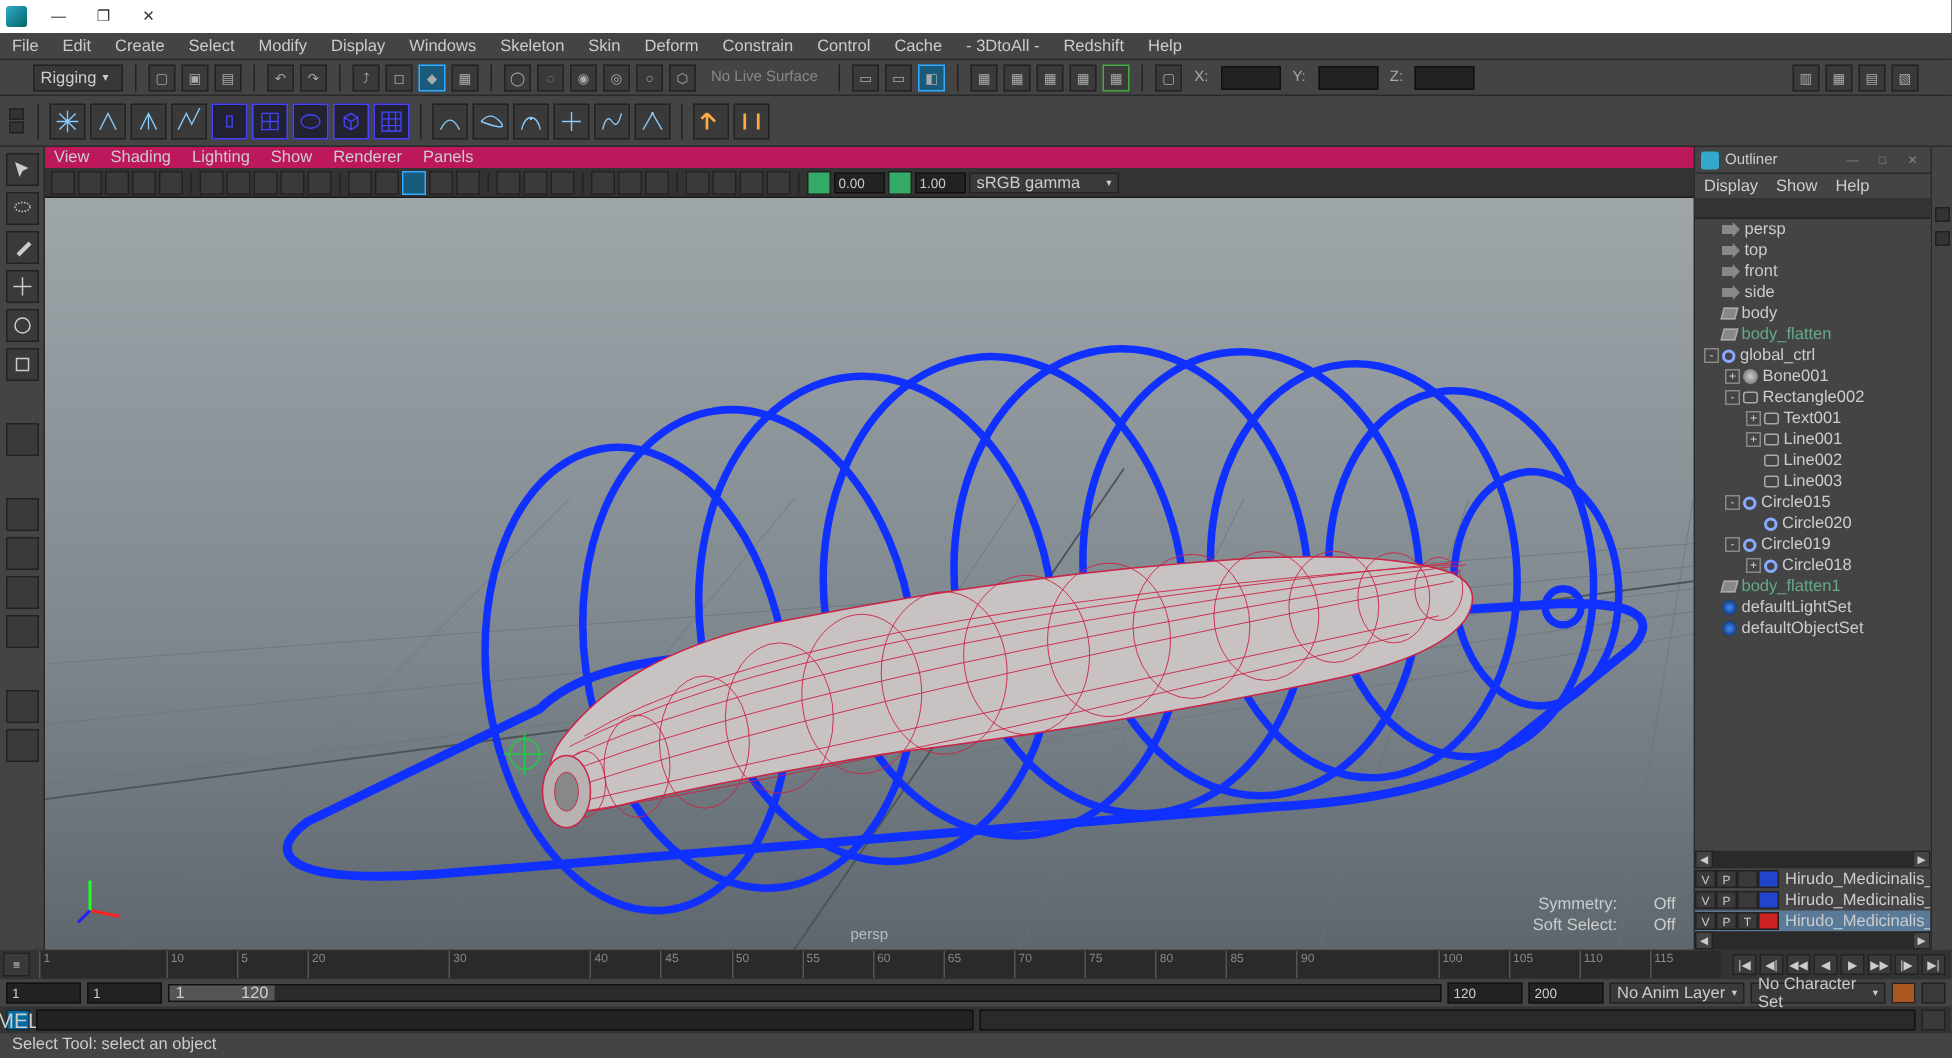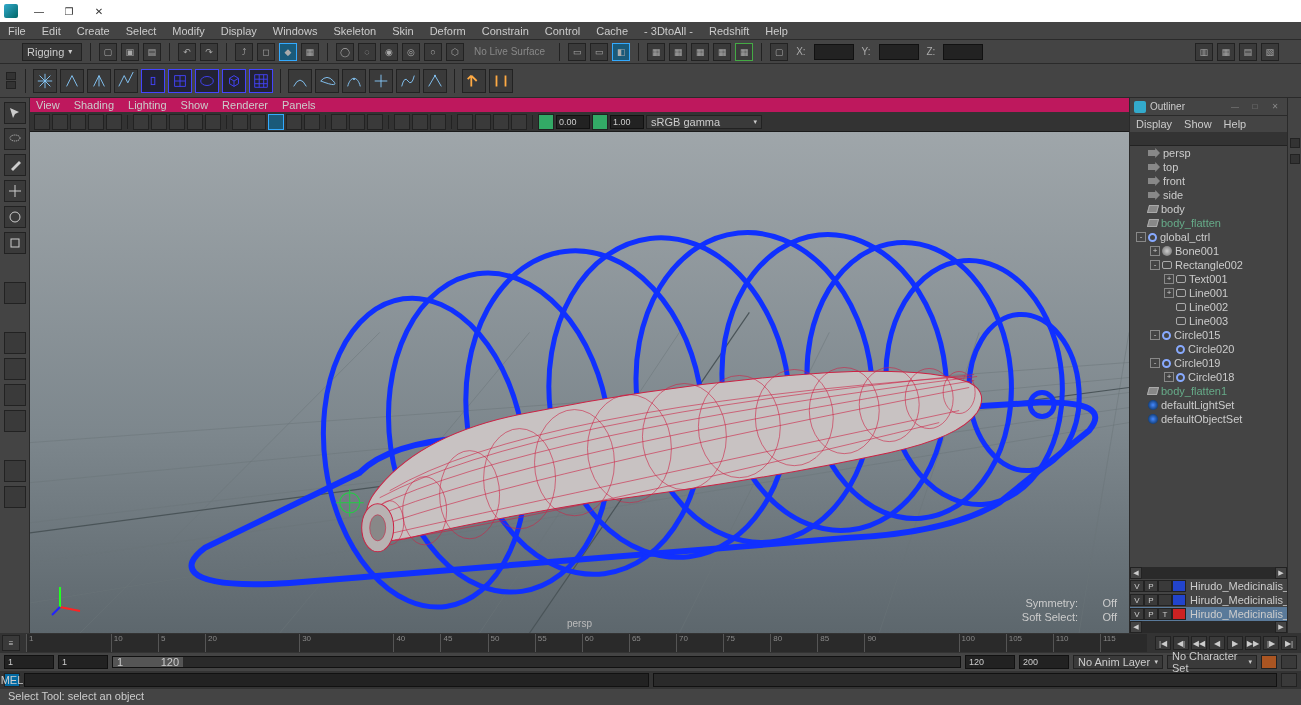--- a/index.html
+++ b/index.html
@@ -46,21 +46,21 @@
 .lefttools .ltgap { height:20px; }
 
 .viewport-wrap { flex:1; display:flex; flex-direction:column; position:relative; }
 .vp-menubar { height:14px; background:#be185d; display:flex; align-items:center; padding:0 6px; gap:14px; font-size:10px; }
 .vp-menubar span { color:#ccc; }
 .vp-toolbar { height:20px; background:#333; display:flex; align-items:center; padding:0 4px; gap:2px; border-bottom:1px solid #1a1a1a; }
 .vp-toolbar .vt { width:16px; height:16px; background:#3a3a3a; border:1px solid #222; }
 .vp-toolbar .vt.on { background:#1a5a7a; border-color:#3af; }
 .vp-toolbar .sep { width:1px; height:14px; background:#222; margin:0 3px; }
 .vp-toolbar .numb { width:34px; height:14px; background:#222; border:1px solid #111; font-size:9px; display:flex; align-items:center; padding:0 2px; }
-.vp-toolbar .gammadrop { width:116px; height:14px; background:#3a3a3a; border:1px solid #222; font-size:9px; display:flex; align-items:center; padding:0 4px; }
+.vp-toolbar .gammadrop { width:100px; height:14px; background:#3a3a3a; border:1px solid #222; font-size:9px; display:flex; align-items:center; padding:0 4px; }
 
 .viewport { flex:1; background:linear-gradient(to bottom,#9fa6aa 0%,#7d878d 60%,#5d676d 100%); position:relative; overflow:hidden; }
 .viewport svg.grid { position:absolute; top:0; left:0; width:100%; height:100%; }
 .hud { position:absolute; right:12px; bottom:8px; text-align:right; font-size:10px; color:#ddd; }
 .hud div { margin-bottom:2px; }
 .axis { position:absolute; left:20px; bottom:16px; width:36px; height:36px; }
 .camlabel { position:absolute; left:50%; bottom:4px; transform:translateX(-50%); font-size:10px; color:#bbb; }
 
 
 .outliner { width:158px; background:#444; border-left:1px solid #2a2a2a; display:flex; flex-direction:column; }
@@ -107,21 +107,21 @@
 .timeline .playctl .pb { width:16px; height:14px; background:#3a3a3a; border:1px solid #222; display:flex; align-items:center; justify-content:center; font-size:8px; }
 
 .rangebar { height:18px; background:#444; display:flex; align-items:center; gap:4px; padding:0 4px; }
 .rangebar .rb { width:50px; height:14px; background:#222; border:1px solid #111; font-size:9px; display:flex; align-items:center; padding:0 3px; }
 .rangebar .slider { flex:1; height:12px; background:#2a2a2a; border:1px solid #111; position:relative; }
 .rangebar .slider .hand { position:absolute; left:0; width:70px; height:100%; background:#555; display:flex; align-items:center; padding:0 4px; font-size:8px; justify-content:space-between;}
 .rangebar .drop { width:90px; height:14px; background:#3a3a3a; border:1px solid #222; font-size:9px; display:flex; align-items:center; padding:0 4px; }
 .rangebar .rbicon { width:16px; height:14px; background:#3a3a3a; border:1px solid #222; }
 
 .cmdline { height:18px; background:#333; display:flex; align-items:center; padding:0 4px; gap:4px; }
-.cmdline .mel { width:16px; height:14px; background:#0369a1; border:1px solid #222; font-size:11px; display:flex; align-items:center; justify-content:center; }
+.cmdline .mel { width:16px; height:14px; background:#0369a1; border:1px solid #222; font-size:14px; display:flex; align-items:center; justify-content:center; }
 .cmdline .cmd { flex:1; height:14px; background:#222; border:1px solid #111; }
 .cmdline .out { flex:1; height:14px; background:#2a2a2a; border:1px solid #111; }
 .cmdline .cbtn { width:16px; height:14px; background:#3a3a3a; border:1px solid #222; }
 
 .helpline { height:14px; background:#444; display:flex; align-items:center; padding:0 8px; font-size:9px; color:#888; }
 </style>
 </head>
 <body>
 
 <div class="titlebar">

